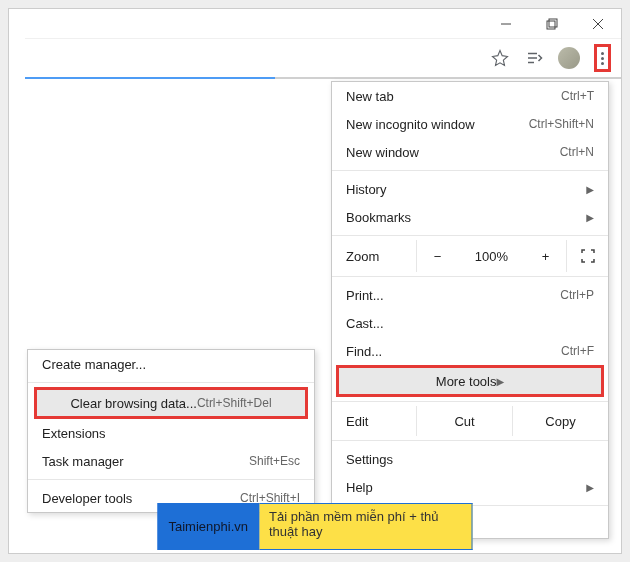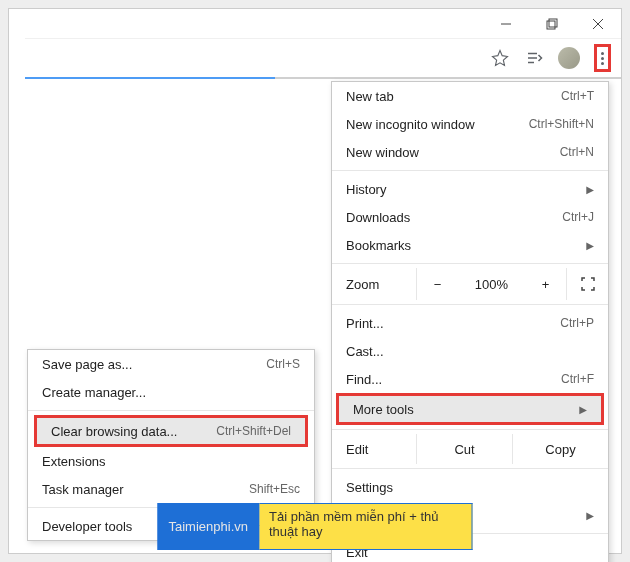--- a/index.html
+++ b/index.html
@@ -14,40 +14,40 @@
 .avatar { width: 22px; height: 22px; border-radius: 50%; background: linear-gradient(135deg,#bba,#998); }
 .kebab-box { border: 3px solid #e53935; padding: 2px 4px; display: flex; flex-direction: column; align-items: center; justify-content: center; gap: 2px; height: 28px; }
 .kebab-box .dot { width: 3px; height: 3px; background: #5f6368; border-radius: 50%; }
 
 .menu { position: absolute; background: #fff; border: 1px solid #c8c8c8; box-shadow: 2px 2px 6px rgba(0,0,0,.15); font-size: 13px; color: #222; }
 .main-menu { top: 72px; right: 12px; width: 278px; }
 .sub-menu { top: 340px; left: 18px; width: 288px; }
 
 .menu-item { height: 28px; display: flex; align-items: center; justify-content: space-between; padding: 0 14px; }
 .menu-item.tight { height: 26px; }
-.hover { background: #e8e8e8; }
+.hover { background: #e8e8e8; justify-content: center; }
 .menu-sep { height: 1px; background: #e6e6e6; margin: 4px 0; }
 .shortcut { color: #666; font-size: 12px; }
 .arrow { color: #666; font-size: 10px; }
 
 .zoom-row { display: flex; align-items: center; height: 32px; }
 .zoom-row .lbl { padding-left: 14px; width: 84px; }
 .zoom-row .zctl { flex: 1; display: flex; align-items: center; justify-content: space-around; border-left: 1px solid #e6e6e6; height: 100%; }
 .zoom-row .fs { width: 42px; border-left: 1px solid #e6e6e6; height: 100%; display:flex; align-items:center; justify-content:center; }
 
 .edit-row { display: flex; height: 30px; align-items: stretch; }
 .edit-row .lbl { padding-left: 14px; width: 84px; display:flex; align-items:center; }
 .edit-row .ecell { flex:1; border-left:1px solid #e6e6e6; display:flex; align-items:center; justify-content:center; }
 
 .hl { border: 3px solid #e53935; }
 .hl-more { margin: 0 4px; }
 .hl-clear { margin: 0 6px; }
 
 .footer { position: absolute; bottom: 12px; left: 50%; transform: translateX(-50%); display: flex; font-size: 13px; }
-.footer .badge { background: #1e6fd6; color: #e5e5e5; padding: 15px 10px; border: 1px solid #1e6fd6; }
+.footer .badge { background: #1e6fd6; color: #0f172a; padding: 15px 10px; border: 1px solid #1e6fd6; }
 .footer .text { background: #fde047; color: #333; padding: 5px 10px; border: 1px solid #1e6fd6; border-left: none; }
 
 svg { display: block; }
 </style>
 </head>
 <body>
 
 <div class="frame">
 
   <div class="titlebar">
@@ -104,24 +104,20 @@
     <div class="menu-item">
       <span>New window</span>
       <span class="shortcut">Ctrl+N</span>
     </div>
     <div class="menu-sep"></div>
     <div class="menu-item">
       <span>History</span>
       <span class="arrow">▶</span>
     </div>
     <div class="menu-item">
-      <span>Downloads</span>
-      <span class="shortcut">Ctrl+J</span>
-    </div>
-    <div class="menu-item">
       <span>Bookmarks</span>
       <span class="arrow">▶</span>
     </div>
     <div class="menu-sep"></div>
     <div class="zoom-row">
       <span class="lbl">Zoom</span>
       <div class="zctl">
         <span>−</span>
         <span>100%</span>
         <span>+</span>
@@ -165,24 +161,20 @@
       <span class="arrow">▶</span>
     </div>
     <div class="menu-sep"></div>
     <div class="menu-item">
       <span>Exit</span>
     </div>
   </div>
 
   <div class="menu sub-menu">
     <div class="menu-item">
-      <span>Save page as...</span>
-      <span class="shortcut">Ctrl+S</span>
-    </div>
-    <div class="menu-item">
       <span>Create manager...</span>
     </div>
     <div class="menu-sep"></div>
     <div class="hl hl-clear">
       <div class="menu-item hover tight">
         <span>Clear browsing data...</span>
         <span class="shortcut">Ctrl+Shift+Del</span>
       </div>
     </div>
     <div class="menu-item">

